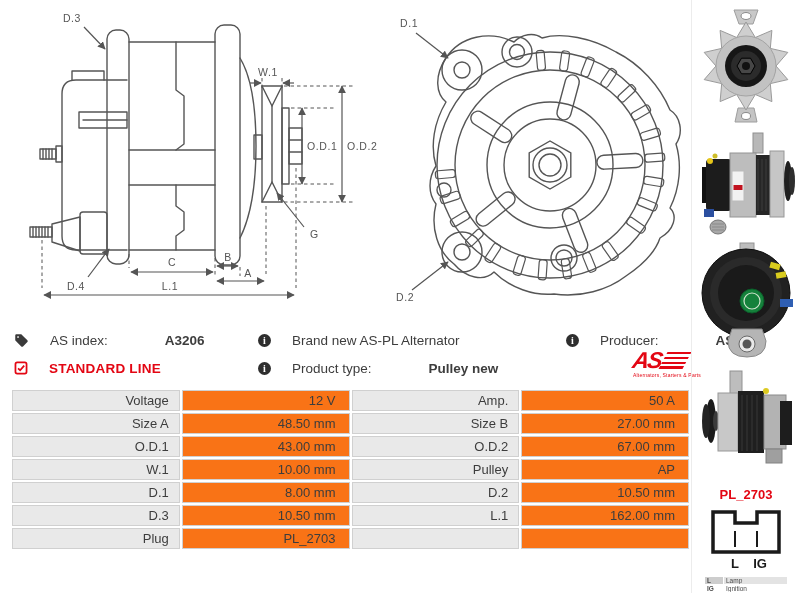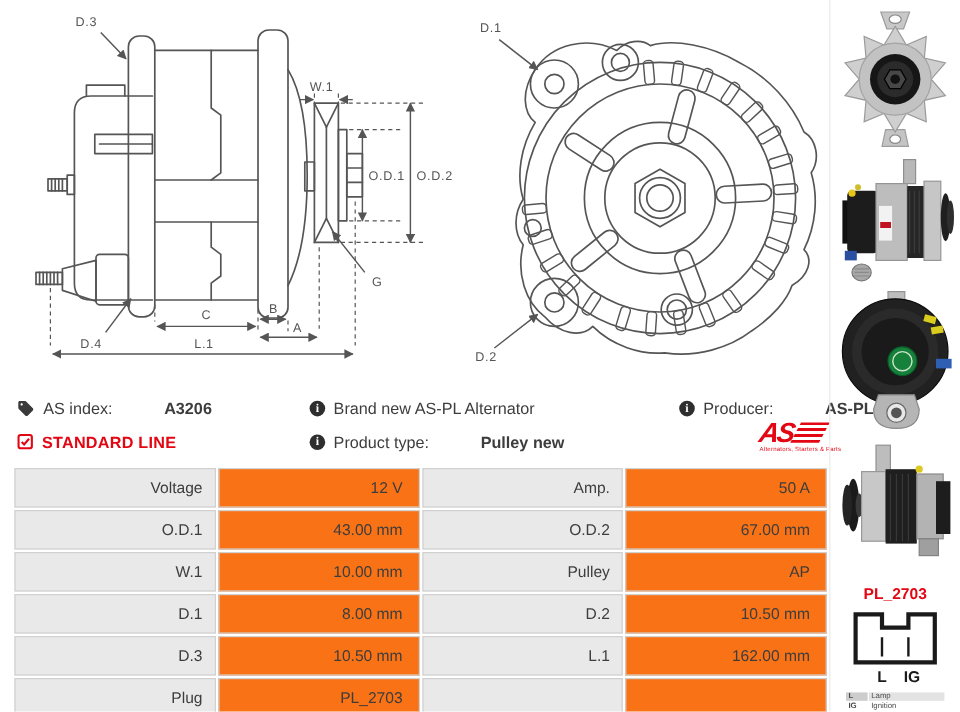--- a/index.html
+++ b/index.html
@@ -5,39 +5,39 @@
   * { margin:0; padding:0; box-sizing:border-box; }
   body { background:#fff; font-family:"Liberation Sans", sans-serif; color:#3d3d3d; }
   .page { position:relative; width:800px; height:593px; background:#fff; overflow:hidden;padding-left:15px; }
 
   
   .drawings { position:absolute; top:0; left:0; width:692px; height:320px; display:flex; }
   .drawings svg { display:block; }
 
   
   .info-group { position:absolute; font-size:13.5px; }
-  .info-line { height:28px; display:flex; align-items:center; gap:7px; white-space:nowrap; }
+  .info-line { height:28px; display:flex; align-items:center; gap:21px; white-space:nowrap; }
   .info-line b { font-weight:bold;margin-left:36px; }
   .red-bold { color:#e30613; font-weight:bold; letter-spacing:.2px; }
   .i-icon { display:inline-block; width:13px; height:13px; background:#2e2e2e; color:#fff;
             border-radius:50%; font-size:10px; font-weight:bold; line-height:13px;
             text-align:center; font-family:"Liberation Serif", serif; }
   .as-logo { position:absolute; left:633px; top:349px; width:62px; }
   .as-logo-top { display:flex; align-items:center; height:22px; }
   .as-text { font-style:italic; font-weight:bold; font-size:23px; color:#e30613;
              transform:skewX(-10deg); letter-spacing:-2px; line-height:22px; }
   .as-stripes { width:24px; height:17px; margin-left:2px;
                 background:repeating-linear-gradient(#e30613 0 2.4px, transparent 2.4px 4.8px);
                 transform:skewX(-28deg); }
   .as-sub { font-size:5px; color:#e30613; letter-spacing:.2px; white-space:nowrap; margin-top:1px; }
 
   
   table.specs { position:absolute; top:388px; left:10px; width:681px;
                 border-collapse:separate; border-spacing:2px; table-layout:fixed; }
-  table.specs td { height:33px; font-size:13px; text-align:right; border:1px solid #d0d0d0; }
+  table.specs td { height:21px; font-size:13px; text-align:right; border:1px solid #d0d0d0; }
   td.lbl { background:#e9e9e9; padding-right:10px; color:#3d3d3d; }
   td.val { background:#f97316; padding-right:13px; color:#3d3d3d; }
 
   
   .sidebar { position:absolute; left:691px; top:0; width:109px; height:593px;
              border-left:1px solid #ececec; }
   .photo { display:block; margin:0 auto; }
   .plug-name { margin-top:8px; text-align:center; font-size:13px; font-weight:bold; color:#e30613; }
   .plug-svg { display:block; margin:2px auto 0; }
   table.mini { margin:2px auto 0; border-collapse:separate; border-spacing:1.5px; width:84px; table-layout:fixed; }
@@ -242,20 +242,26 @@
 
   <table class="specs">
     <tbody>
       <tr>
         <td class="lbl">Voltage</td>
         <td class="val">12 V</td>
         <td class="lbl">Amp.</td>
         <td class="val">50 A</td>
       </tr>
       <tr>
+        <td class="lbl">Size A</td>
+        <td class="val">48.50 mm</td>
+        <td class="lbl">Size B</td>
+        <td class="val">27.00 mm</td>
+      </tr>
+      <tr>
         <td class="lbl">O.D.1</td>
         <td class="val">43.00 mm</td>
         <td class="lbl">O.D.2</td>
         <td class="val">67.00 mm</td>
       </tr>
       <tr>
         <td class="lbl">W.1</td>
         <td class="val">10.00 mm</td>
         <td class="lbl">Pulley</td>
         <td class="val">AP</td>

